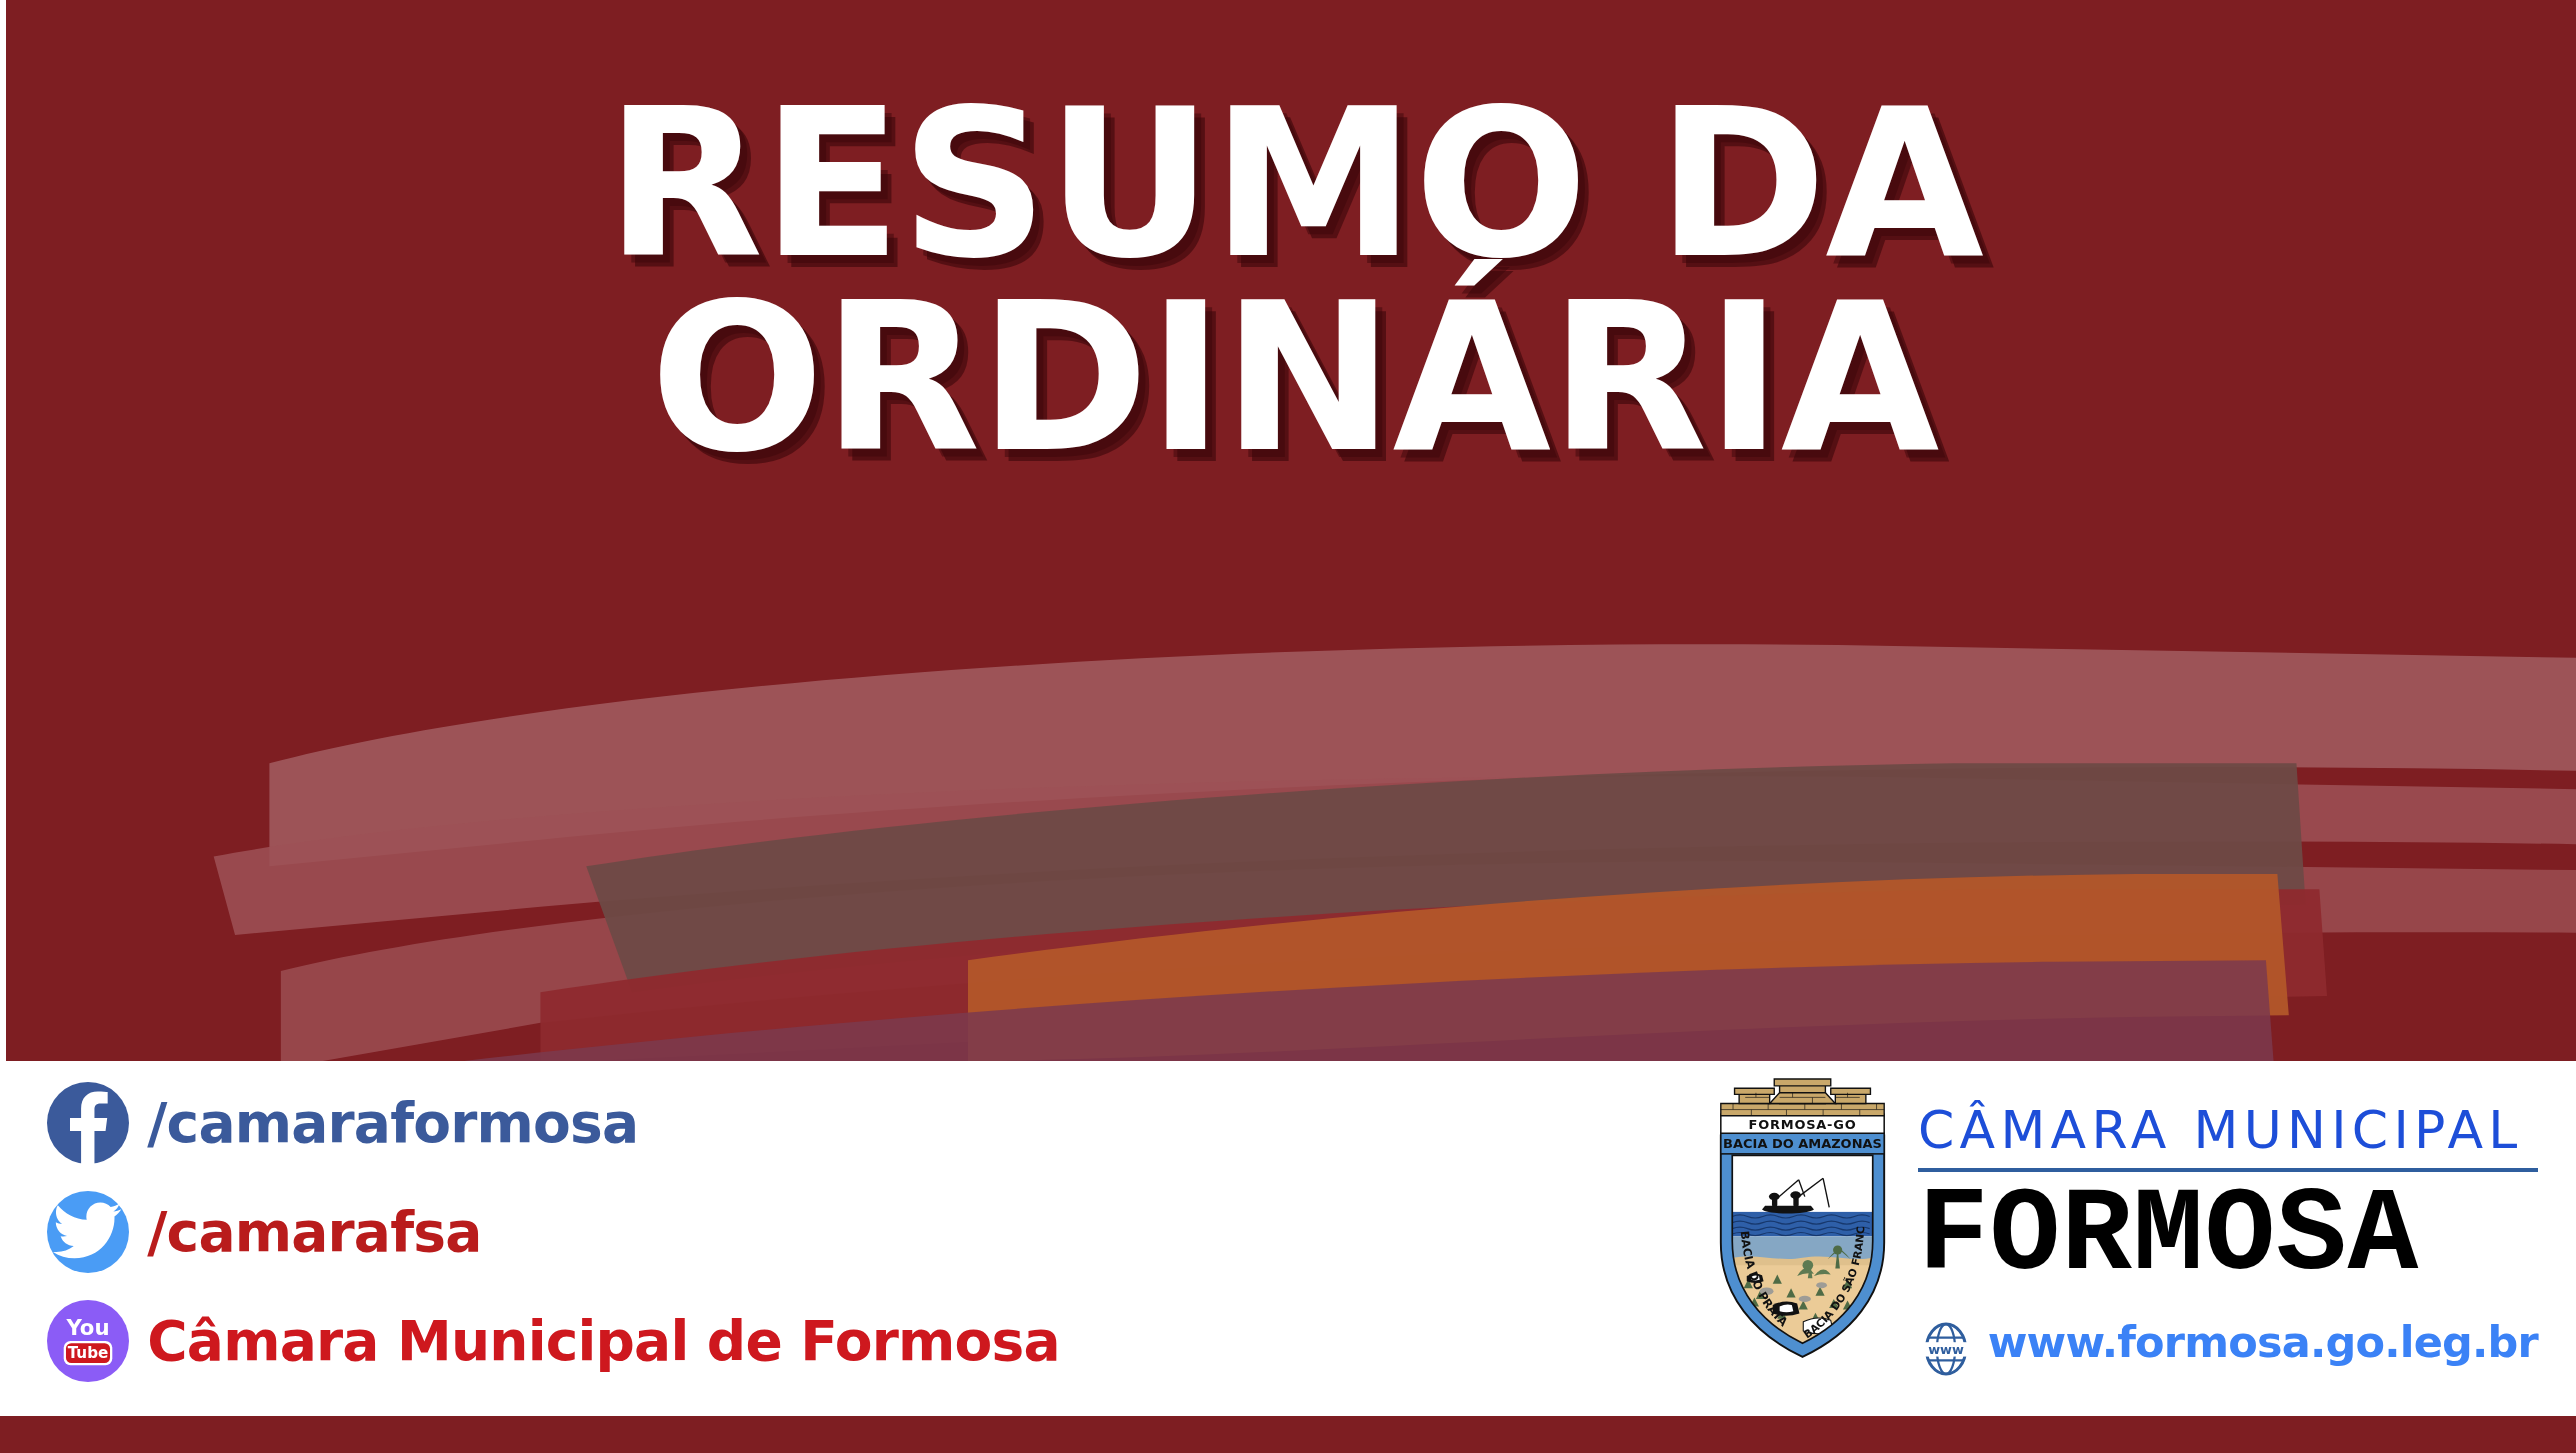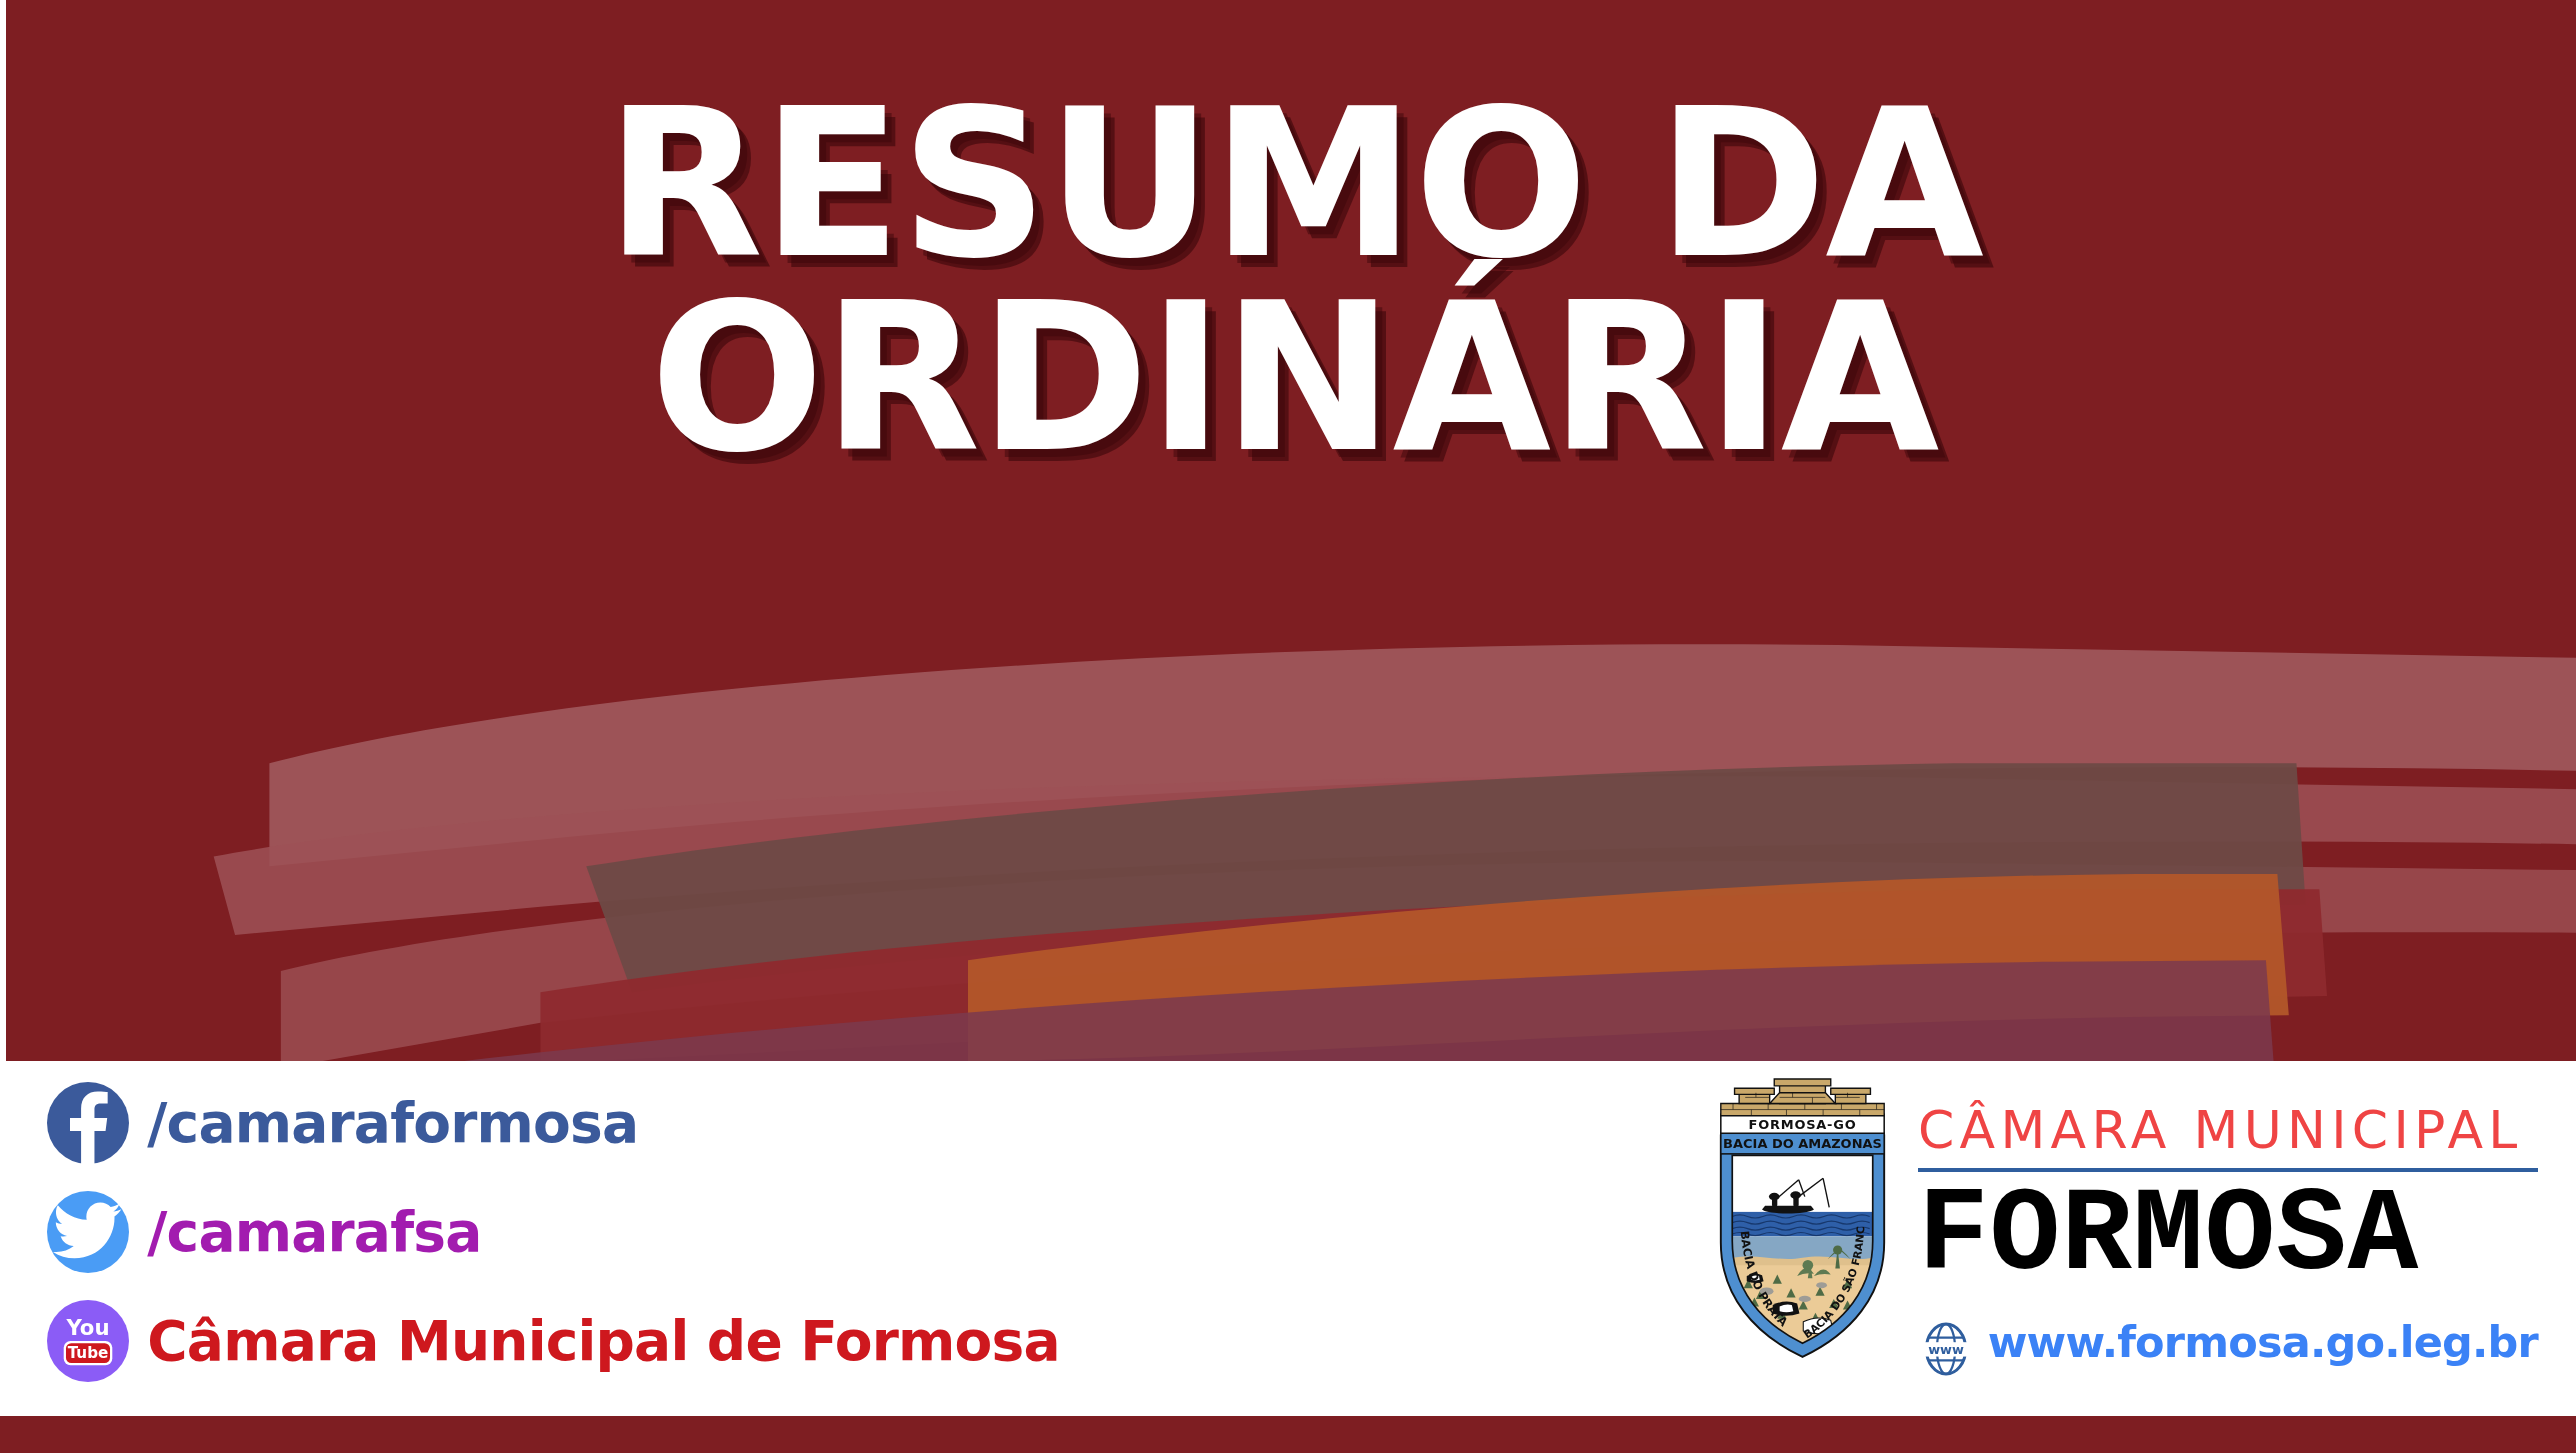--- a/index.html
+++ b/index.html
@@ -95,21 +95,21 @@
   .social-text {
     margin-left:18.3px;
     font-family:"DejaVu Sans", sans-serif;
     font-weight:bold;
     font-size:55px;
     line-height:1;
     white-space:nowrap;
     letter-spacing:-0.8px;
   }
   .social-text.fb { color:#3B5A9B; }
-  .social-text.tw { color:#a21caf; }
+  .social-text.tw { color:#b91c1c; }
   .social-text.yt { color:#CE181E; }
 
   
   .logo-block {
     position:absolute;
     right:38px; top:15.3px;
     display:flex;
     align-items:flex-start;
     gap:20px;
   }
@@ -117,21 +117,21 @@
   .logo-text {
     display:flex;
     flex-direction:column;
     padding-top:27.5px;
   }
   .logo-camara {
     font-family:"DejaVu Sans", sans-serif;
     font-weight:normal;
     font-size:52px;
     letter-spacing:5.3px;
-    color:#ef4444;
+    color:#1d4ed8;
     line-height:1;
     white-space:nowrap;
   }
   .logo-rule {
     height:3.8px;
     background:#2F5E9E;
     margin-top:12.2px;
     margin-bottom:6.1px;
     width:100%;
   }

